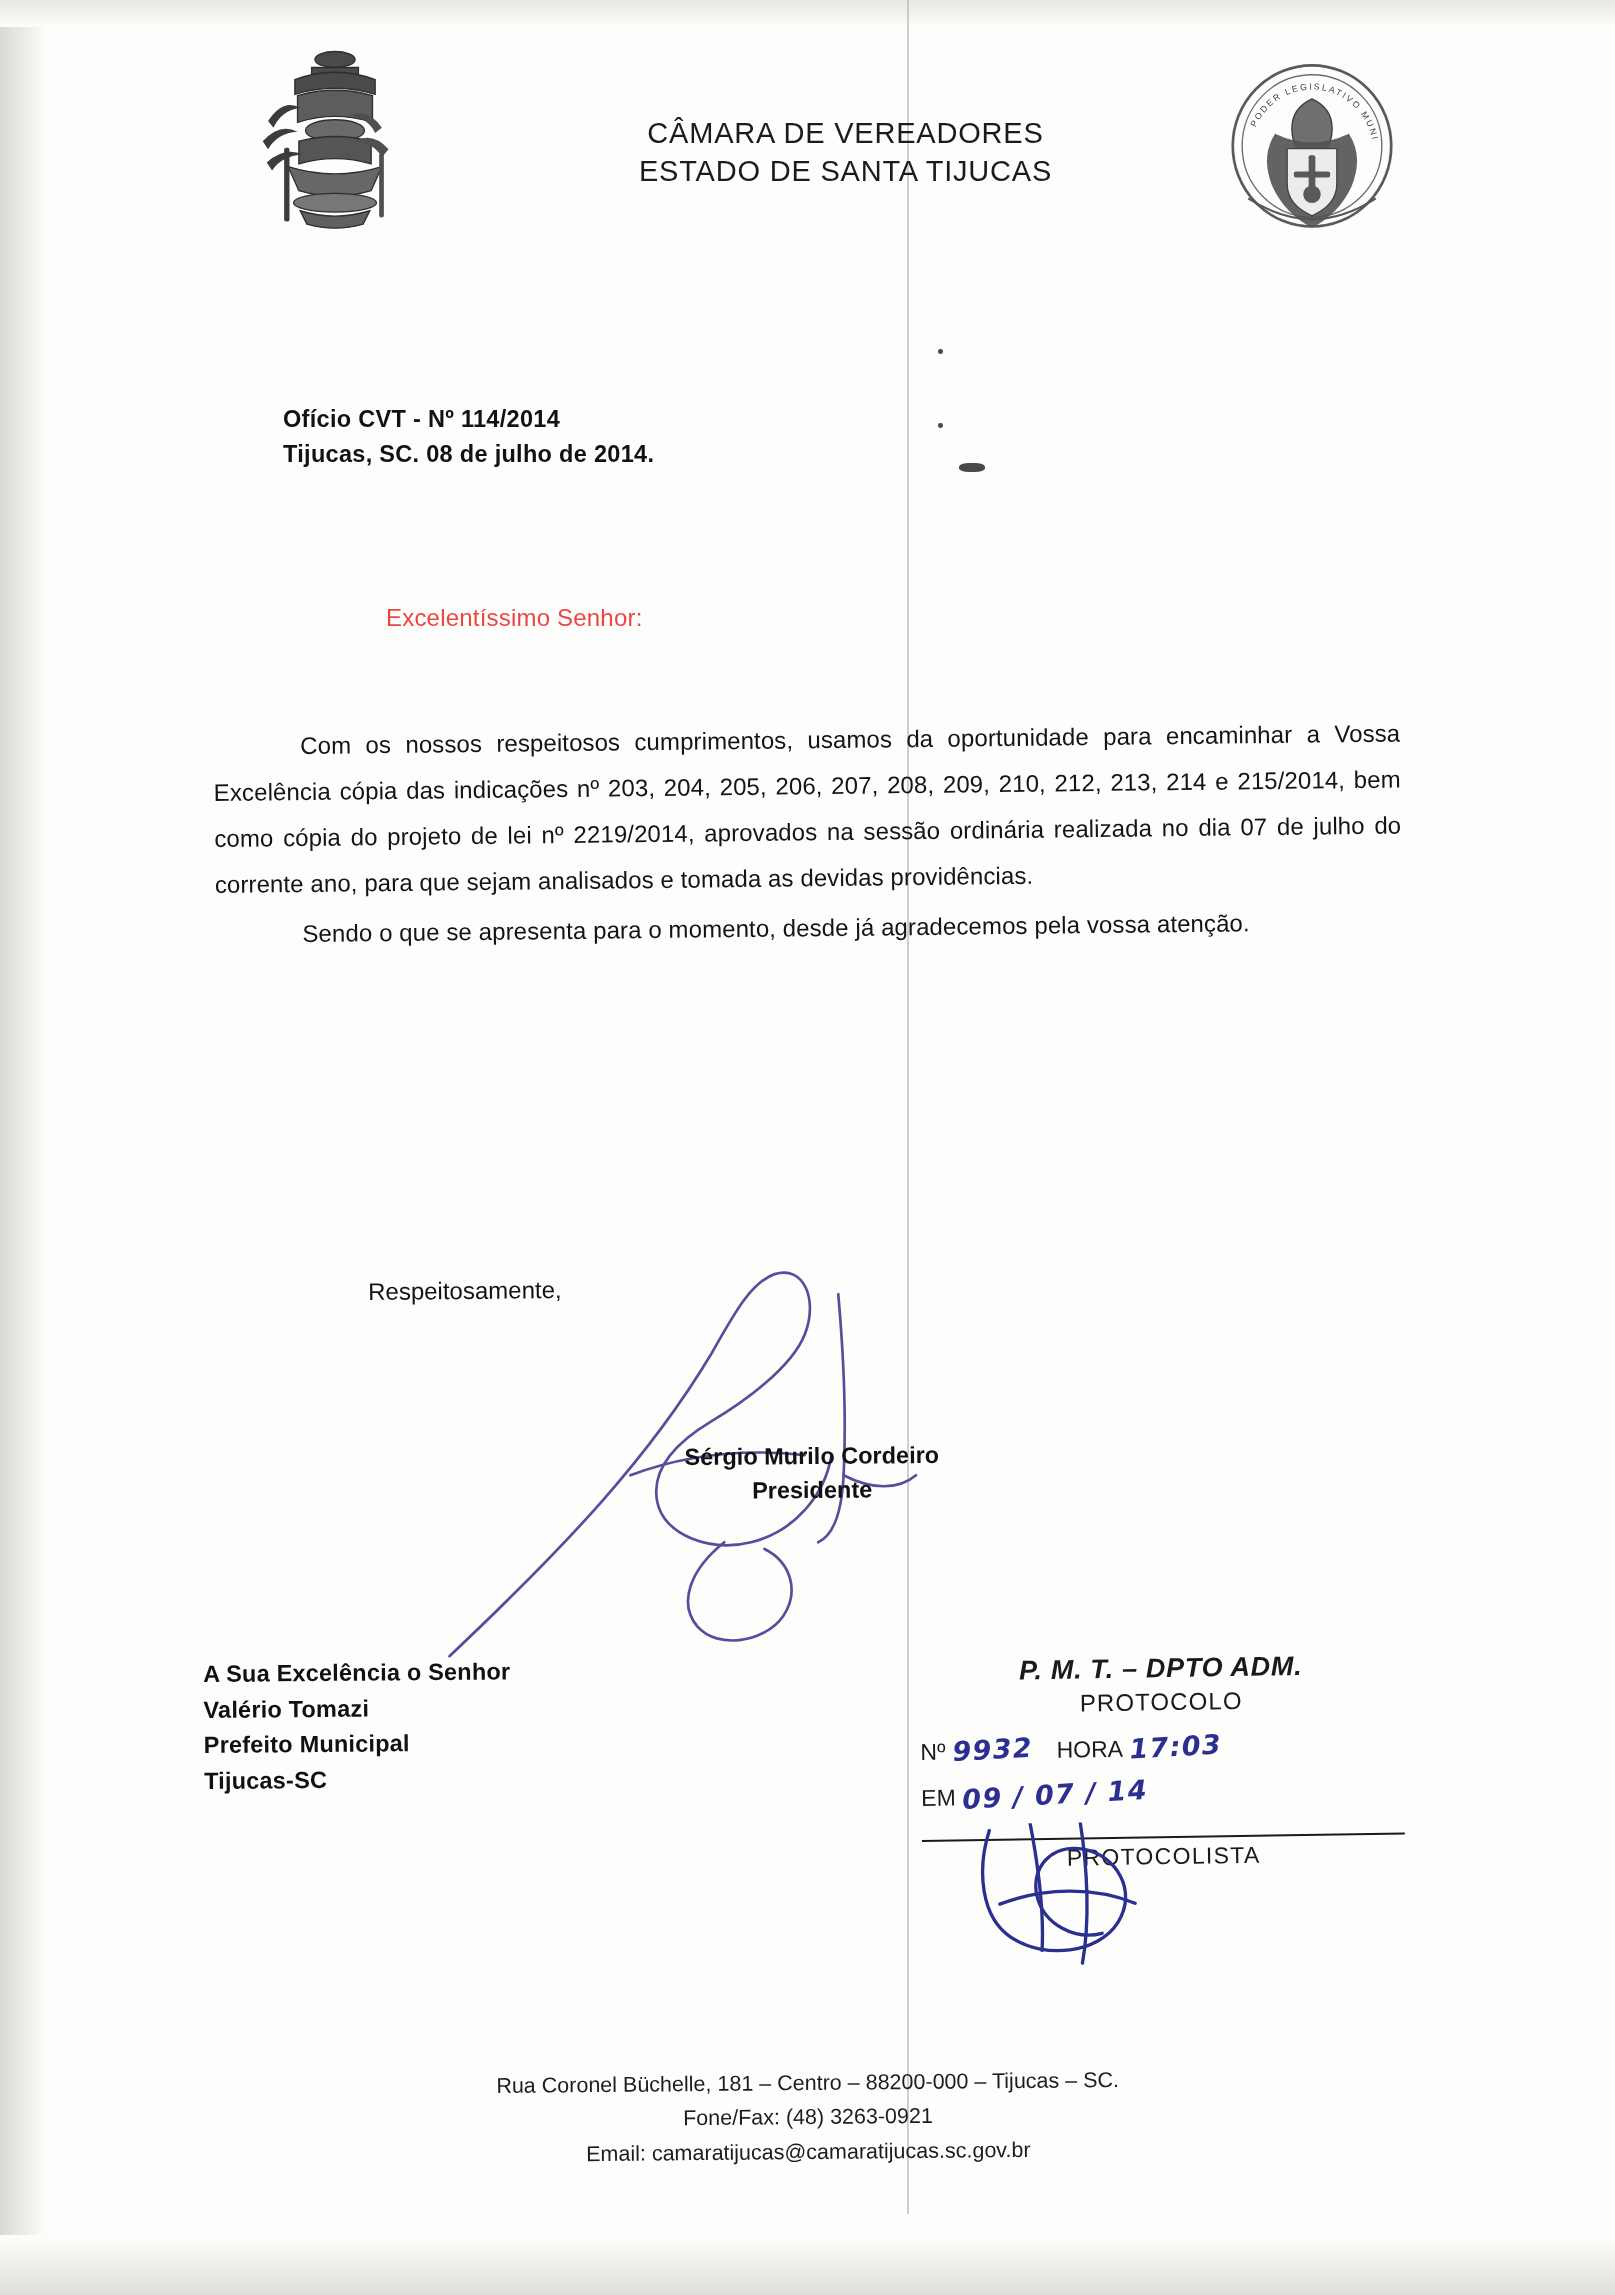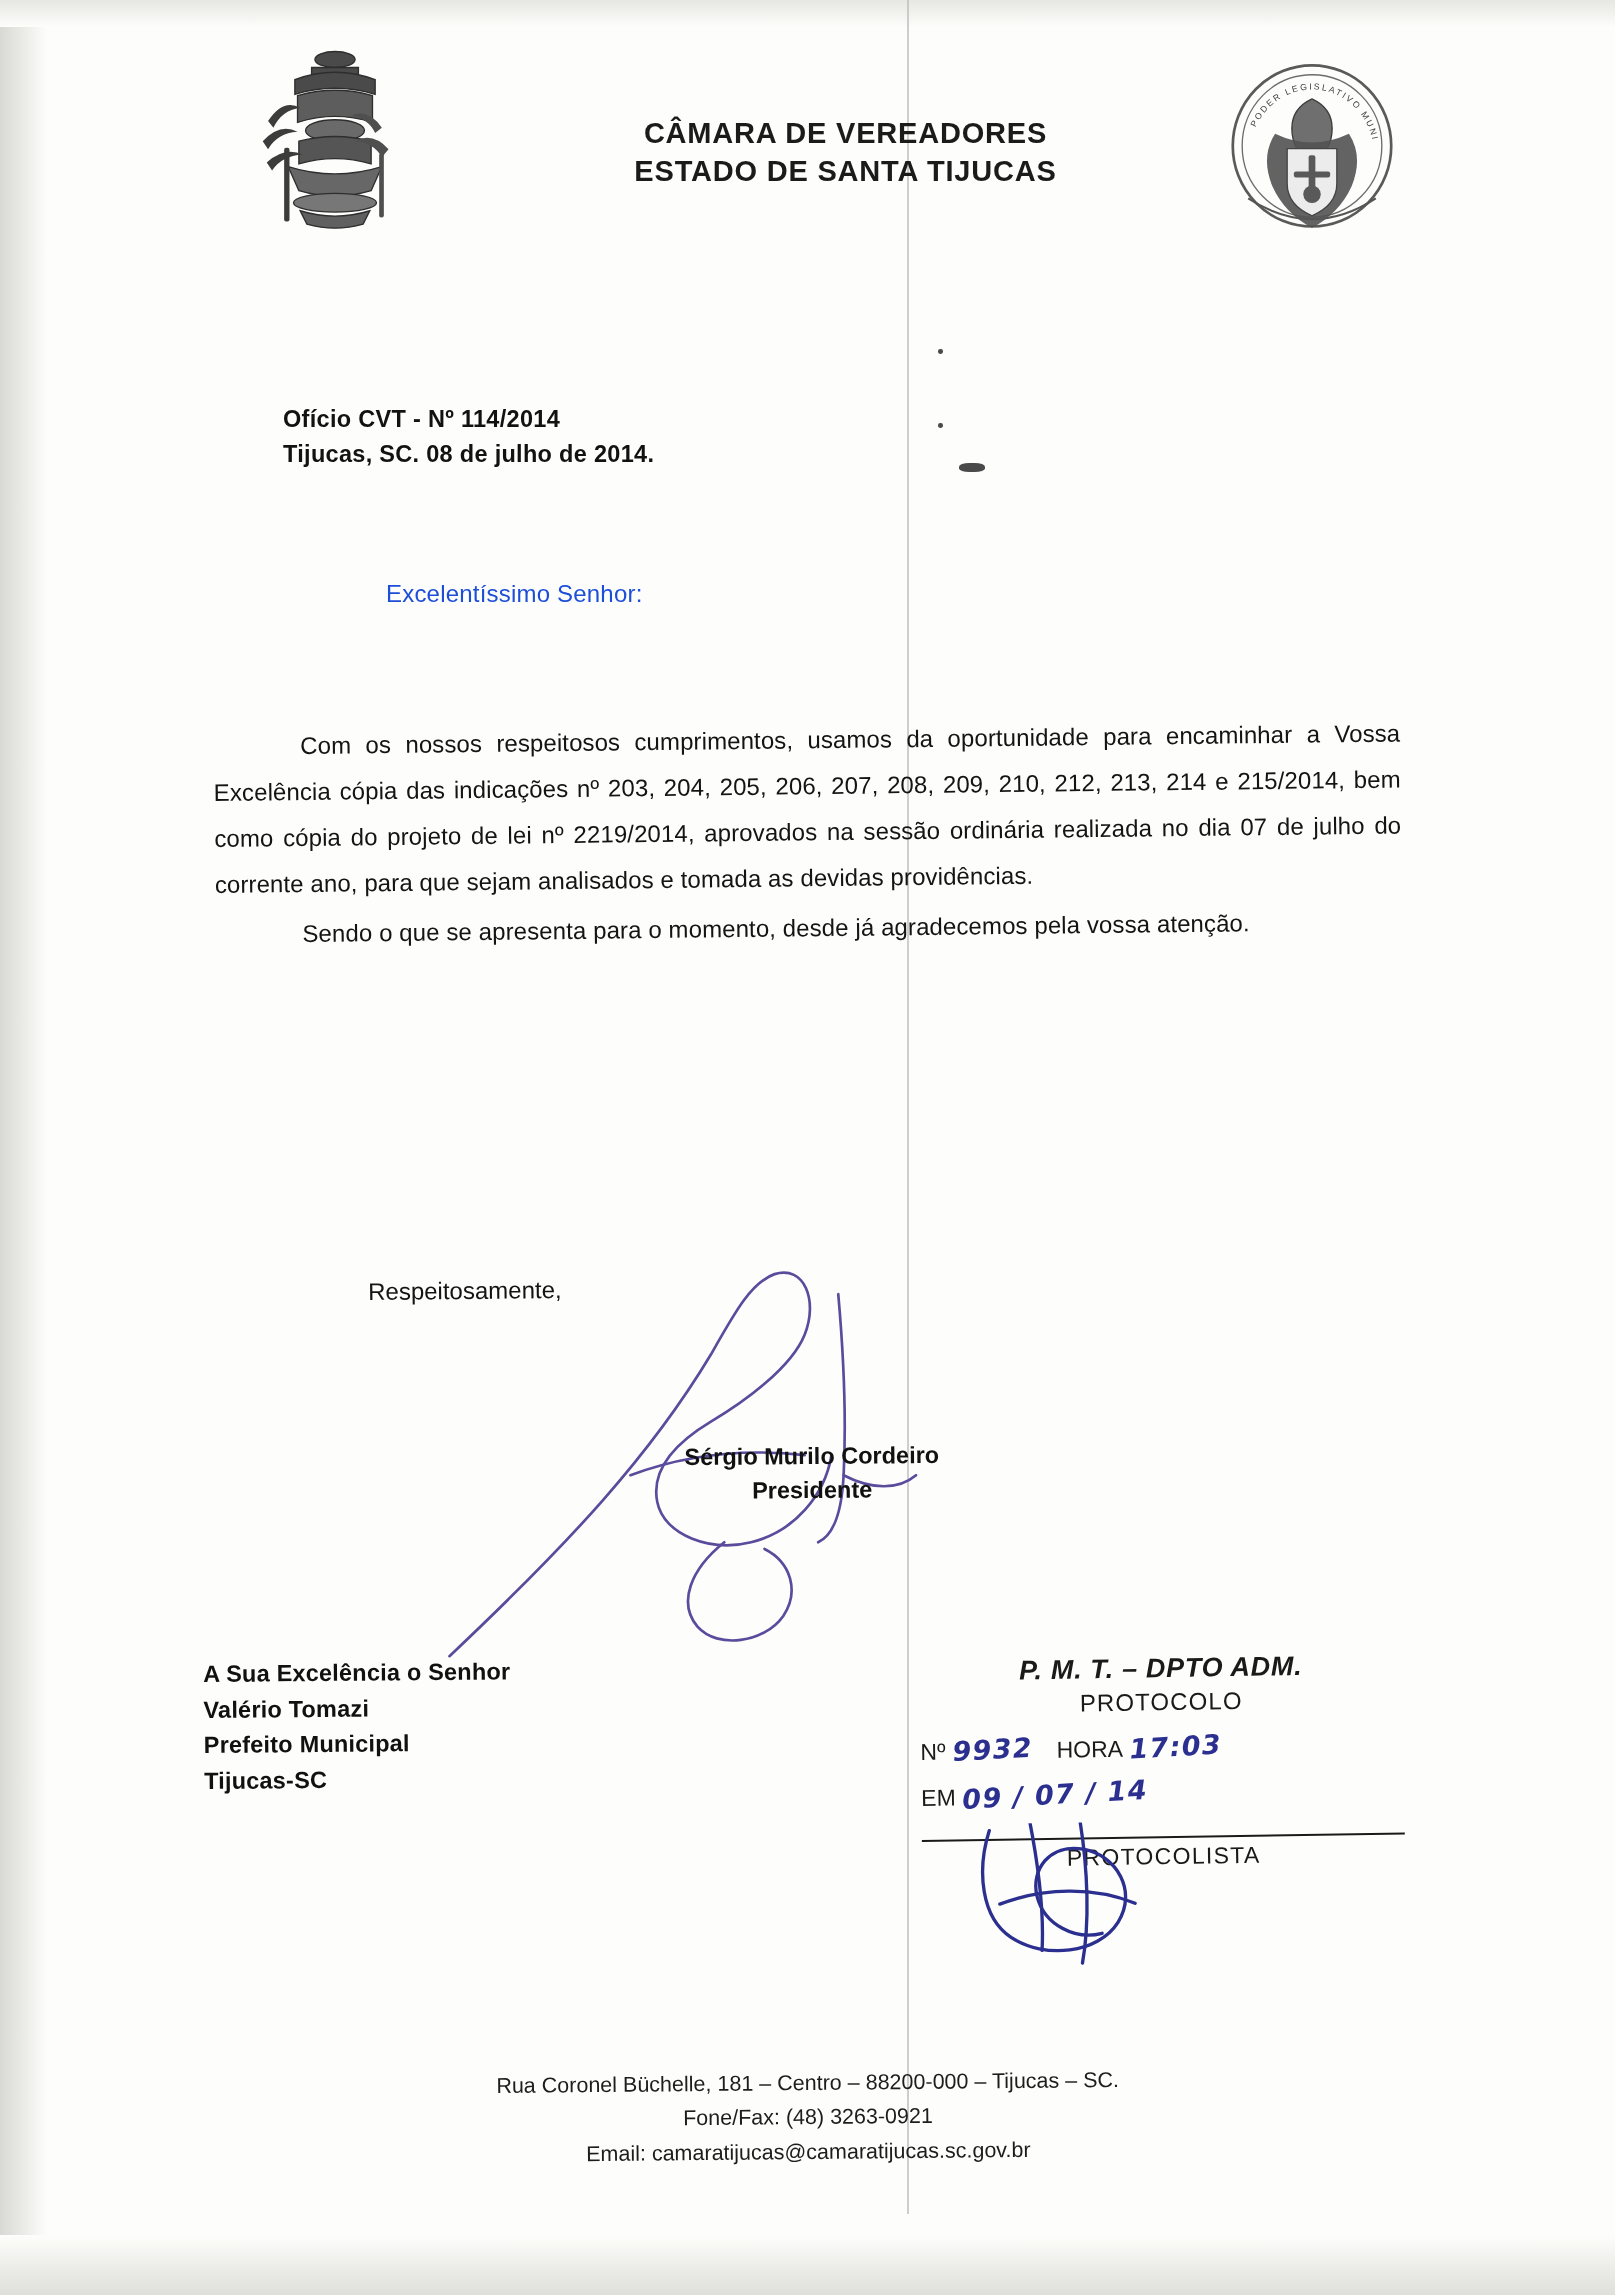--- a/index.html
+++ b/index.html
@@ -69,21 +69,21 @@
     position: absolute;
     left: 1228px; top: 20px;
     width: 168px; height: 188px;
   }
   .header-titles {
     position: absolute;
     left: 470px;
     top: 74px;
     width: 751px;
     text-align: center;
-    font-weight: bold;
+    font-weight: normal;
     font-size: 29px;
     letter-spacing: 0.8px;
     color: #1b1b1b;
     line-height: 1.32;
   }
 
   
   .doc-ref {
     position: absolute;
     left: 236px;
@@ -91,23 +91,23 @@
     font-size: 23.5px;
     font-weight: bold;
     line-height: 1.5;
     color: #121212;
     letter-spacing: 0.3px;
     margin-left: 47px;
   }
   .salutation {
     position: absolute;
     left: 386px;
-    top: 580px;
+    top: 604px;
     font-size: 24px;
-    color: #1d4ed8;
+    color: #ef4444;
     letter-spacing: 0.2px;
   }
   .body-text {
     position: absolute;
     left: 213px;
     top: 724px;
     width: 1187px;
     font-size: 24px;
     line-height: 1.92;
     text-align: justify;

